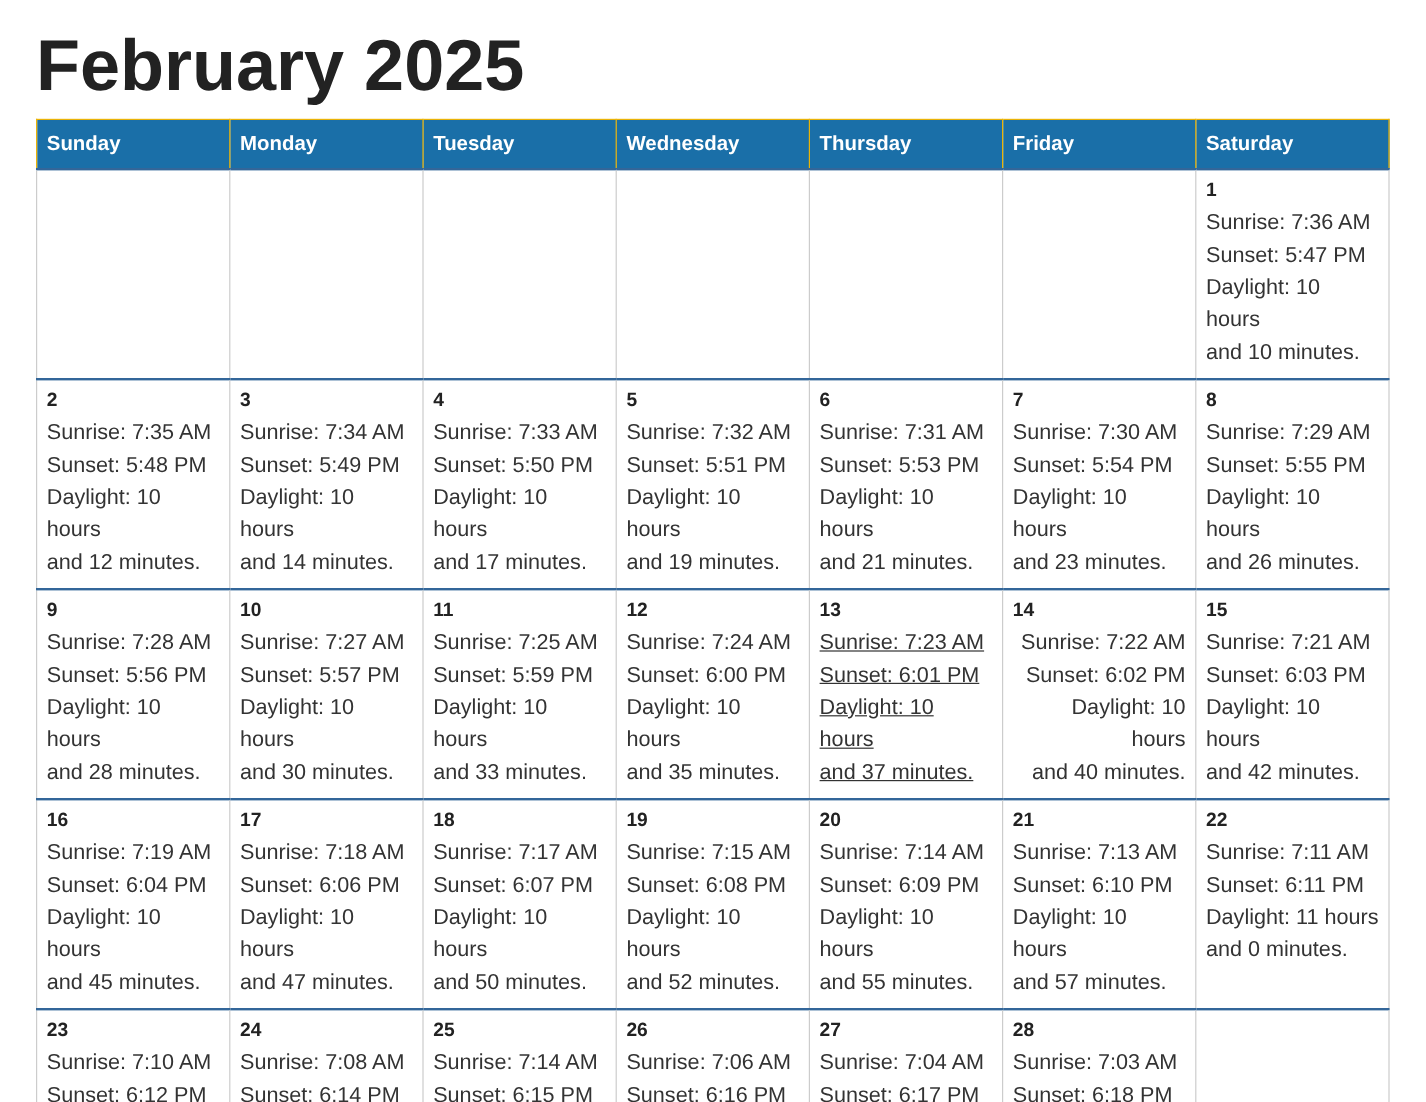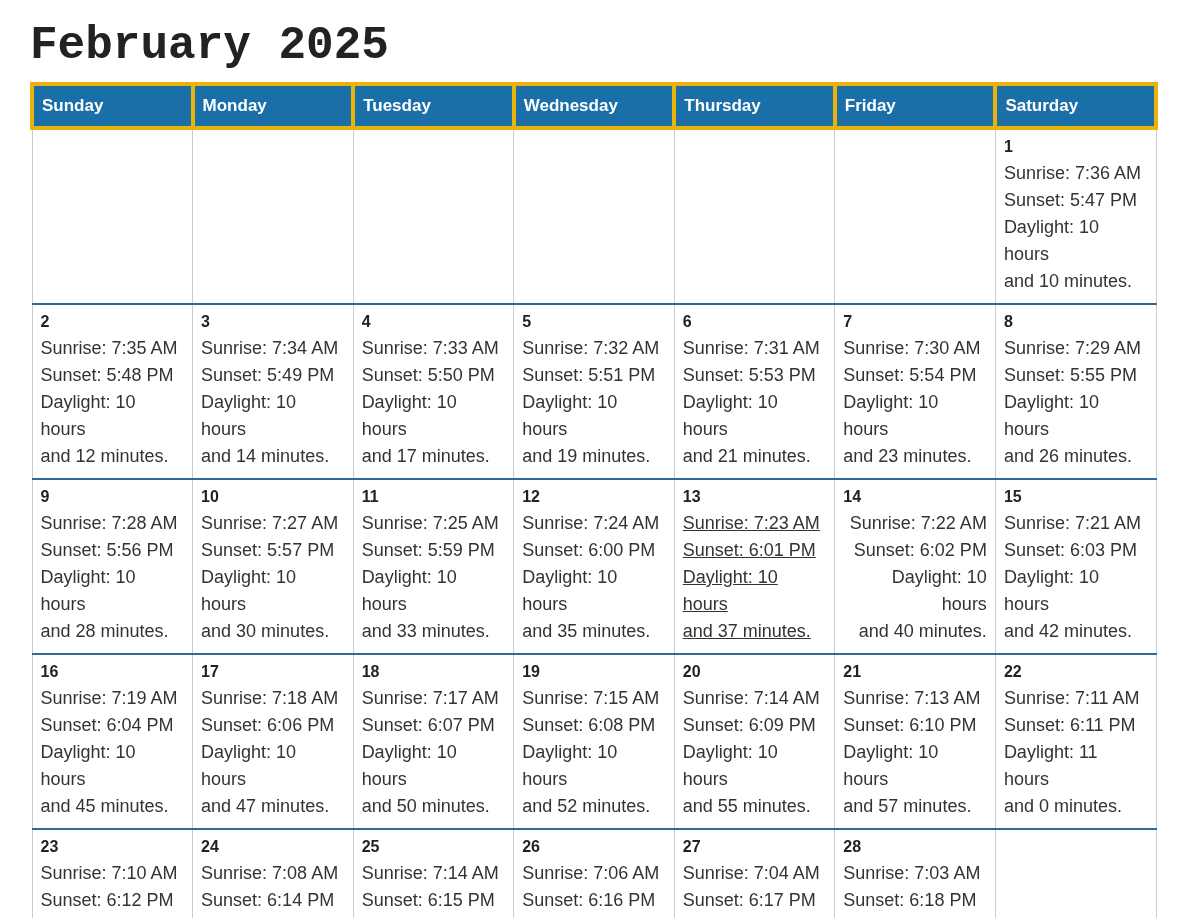--- a/index.html
+++ b/index.html
@@ -13,43 +13,42 @@
     .header {
       display: flex;
       justify-content: space-between;
       align-items: flex-start;
       margin-bottom: 10px;
     }
     .title-block {
       text-align: right;
     }
     .title-block h1 {
-      font-size: 46px;
+      font-size: 60px;
       font-weight: bold;
       color: #222;
-      font-family: Liberation Mono, monospace;
     }
     .title-block h2 {
       font-size: 22px;
       font-weight: normal;
       color: #444;
     }
     .calendar {
       width: 100%;
       border-collapse: collapse;
       margin-top: 10px;
     }
     .calendar th {
       background-color: #1a6fa8;
       color: #fff;
       font-size: 17px;
       font-weight: bold;
       padding: 10px 8px;
       text-align: left;
-      border: 4px solid #eab308;
+      border: 1px solid #eab308;
     }
     .calendar td {
       vertical-align: top;
       padding: 8px;
       border: 1px solid #ccc;
       width: calc(100% / 7);
       min-height: 100px;
       font-size: 13px;
       color: #333;
       background: #fff;

